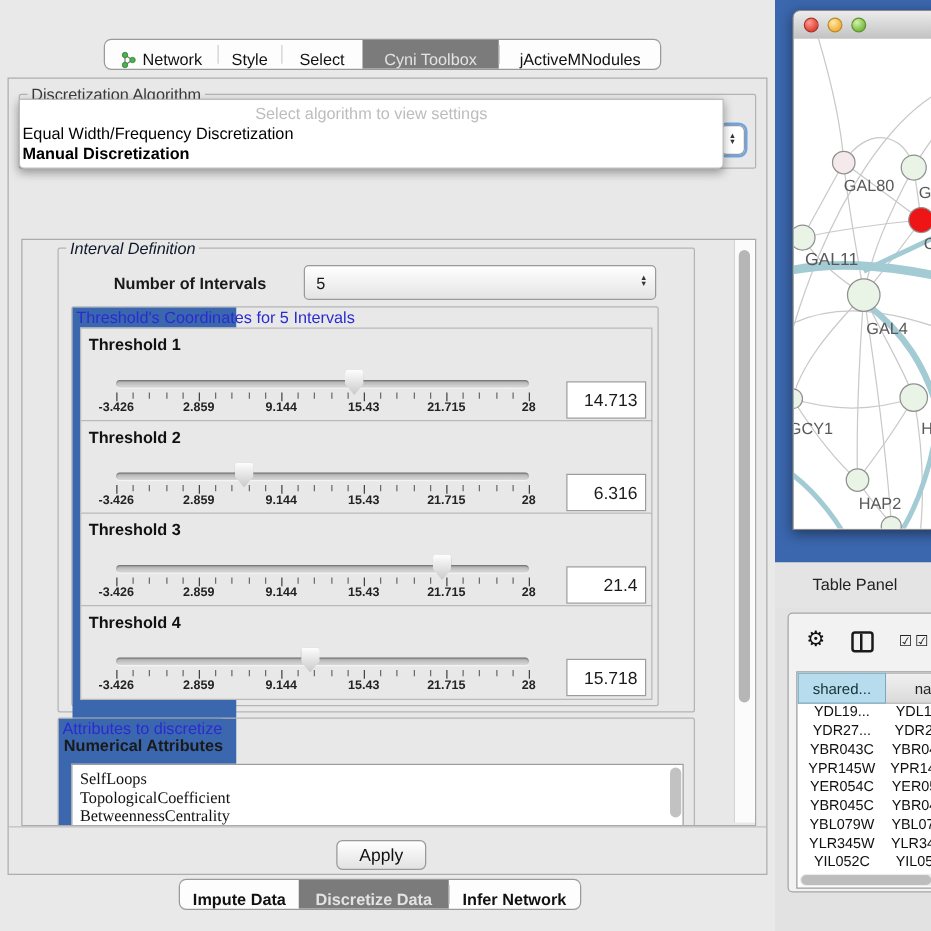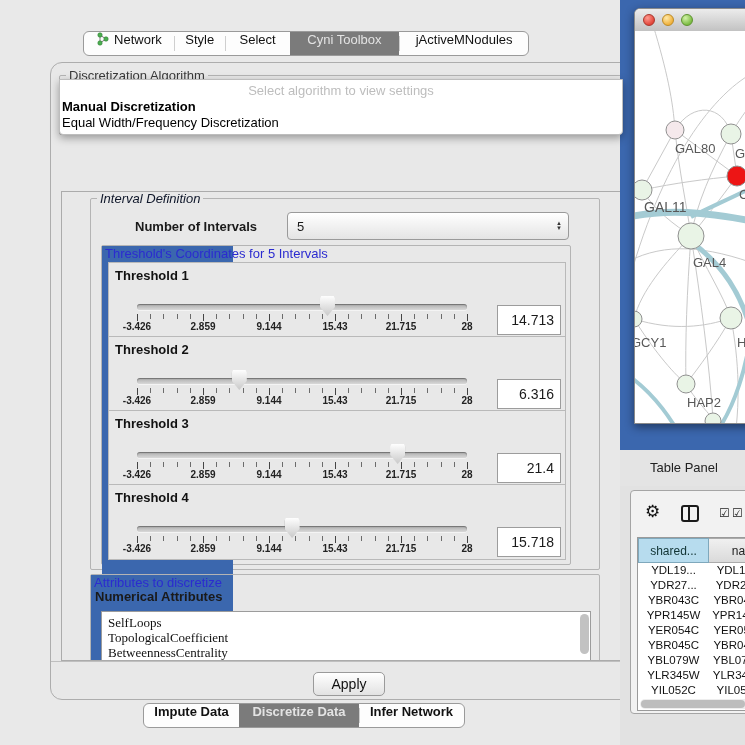--- a/index.html
+++ b/index.html
@@ -10,27 +10,27 @@
   
   .left{position:absolute;left:0;top:0;width:620px;height:745px;background:#E9E9E9;border-right:1px solid #c9c9c9;}
   .titlebar{position:absolute;left:0;top:0;width:620px;height:22px;
             background:linear-gradient(#F6F6F6,#DCDCDC);border-bottom:1px solid #ABABAB;}
   .titlebar .title{position:absolute;left:8px;top:0;line-height:22px;font-size:13px;color:#222;}
   .winbtn{position:absolute;top:2px;width:16px;height:18px;text-align:center;line-height:18px;font-size:12px;color:#222;cursor:default;}
 
   
   .tabbar{position:absolute;display:flex;height:23px;background:#FDFDFD;border:1px solid #9a9a9a;
           border-radius:6px;overflow:hidden;font-size:13px;}
-  .tab{display:flex;align-items:flex-start;justify-content:center;gap:4px;color:#111;}
+  .tab{display:flex;align-items:flex-end;justify-content:center;gap:4px;color:#111;}
   .tab.selected{background:#7B7B7B;color:#E3E3E3;}
   .tabsep{width:1px;background:#CFCFCF;margin:4px 0;}
 
   
   .content-panel{position:absolute;left:6px;top:62px;width:606px;height:636px;background:#E8E8E8;
-                 border:1px solid #ADADAD;border-radius:12px;margin-left:44px;}
+                 border:1px solid #ADADAD;border-radius:0;}
   .group{position:absolute;border:1px solid #B4B4B4;border-radius:2px;}
   .legend{position:absolute;top:-8px;left:6px;background:#E8E8E8;padding:0 3px;font-size:13px;color:#3a3a3a;white-space:nowrap;}
   .legend.green{color:#0f172a;font-style:italic;}
   .legend.blue{color:#2B2BD0;}
 
   
   .combobox{position:absolute;border:1px solid #9A9A9A;border-radius:4px;
             background:linear-gradient(#FFFFFF,#E4E4E4);font-size:13px;}
   .combo-value{position:absolute;left:9px;top:0;bottom:0;display:flex;align-items:center;white-space:nowrap;}
   .spinner{position:absolute;right:6px;top:50%;transform:translateY(-50%);display:flex;flex-direction:column;
@@ -160,22 +160,22 @@
         <div class="focus-btn" style="right:8px;top:24px;">
           <span class="spinner">
             <span>▲</span>
             <span>▼</span>
           </span>
         </div>
       </div>
 
       <div class="popup" style="left:8px;top:16px;width:562px;height:54px;">
         <div class="prompt">Select algorithm to view settings</div>
+        <div class="opt">Equal Width/Frequency Discretization</div>
         <div class="opt selected">Manual Discretization</div>
-        <div class="opt">Equal Width/Frequency Discretization</div>
       </div>
 
 
       <div class="viewport">
 
         <div class="group" style="left:28px;top:6px;width:508px;height:370px;">
           <span class="legend green">Interval Definition</span>
 
           <span class="abs" style="left:44px;top:20px;font-size:13px;font-weight:bold;">Number of Intervals</span>
           <div class="combobox" style="left:196px;top:13px;width:280px;height:26px;">

